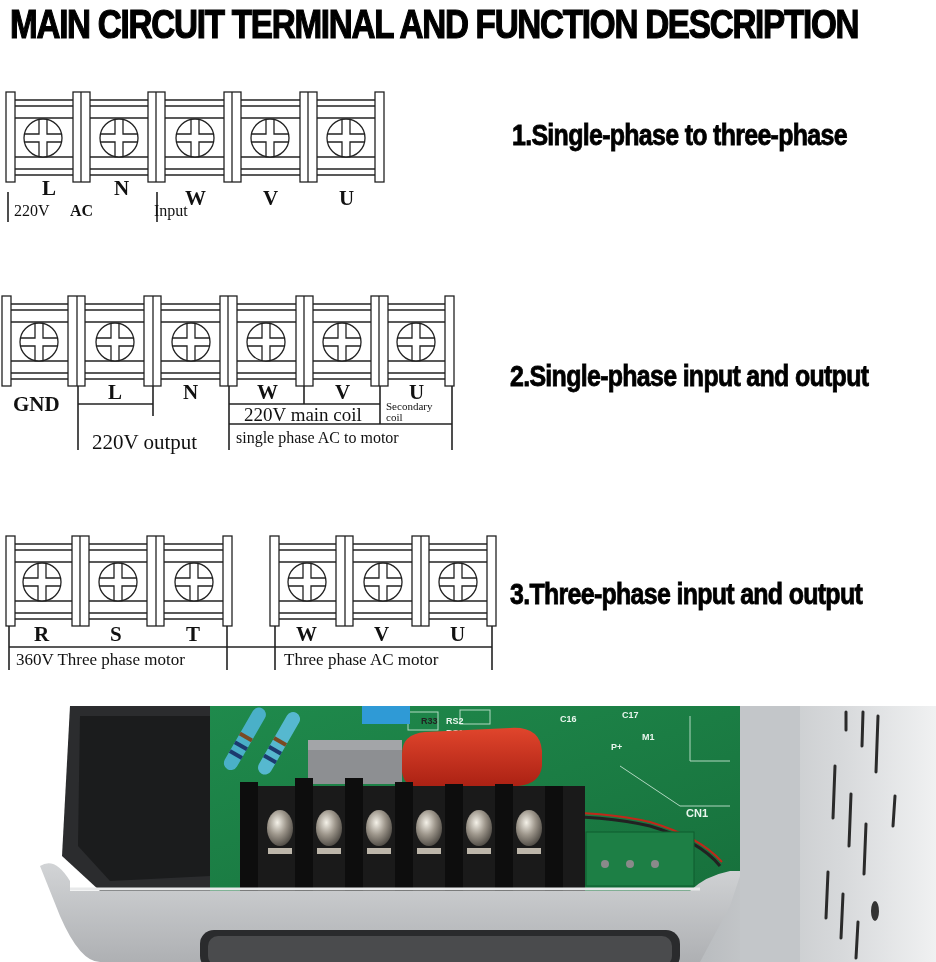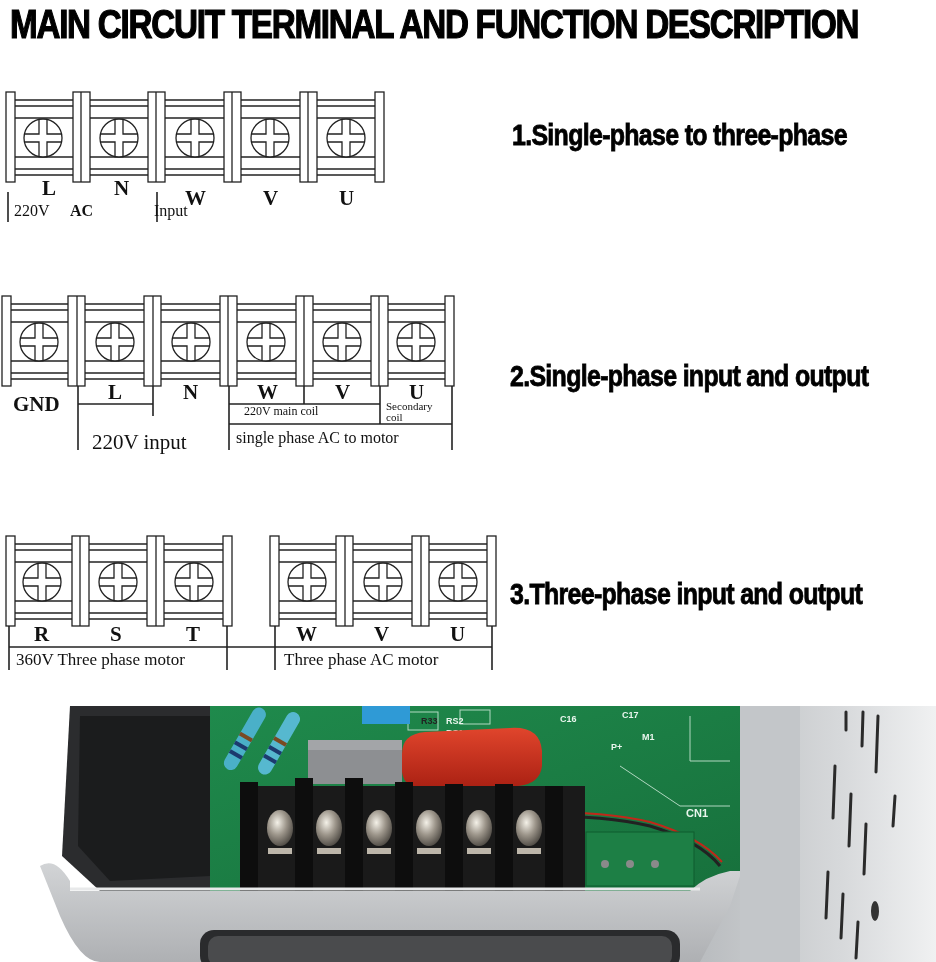--- a/index.html
+++ b/index.html
@@ -143,22 +143,22 @@
       <line x1="229" y1="134" x2="452" y2="134"></line>
       <line x1="452" y1="96" x2="452" y2="160"></line>
     </g>
   </svg>
   <span class="lbl big" style="left:13px;top:102px;">GND</span>
   <span class="lbl big" style="left:108px;top:90px;">L</span>
   <span class="lbl big" style="left:183px;top:90px;">N</span>
   <span class="lbl big" style="left:257px;top:90px;">W</span>
   <span class="lbl big" style="left:335px;top:90px;">V</span>
   <span class="lbl big" style="left:409px;top:90px;">U</span>
-  <span class="lbl med" style="left:92px;top:140px;font-size:21px;">220V  input</span>
-  <span class="lbl small" style="left:244px;top:114px;font-size:12px;">220V main coil</span>
+  <span class="lbl med" style="left:92px;top:140px;font-size:21px;">220V  output</span>
+  <span class="lbl small" style="left:244px;top:114px;font-size:19px;">220V main coil</span>
   <span class="lbl tiny" style="left:386px;top:111px;width:64px;">Secondary</span>
   <span class="lbl tiny" style="left:386px;top:122px;width:64px;">coil</span>
   <span class="lbl small" style="left:236px;top:139px;">single phase AC to motor</span>
 </div>
 <div class="section-heading" style="left:510px;top:360px;">2.Single-phase input and output</div>
 
 <div class="terminal-block" style="left:0;top:530px;width:500px;height:150px;">
   <svg width="500" height="150">
     <g stroke="#222" stroke-width="1.3" fill="#fff">
 

